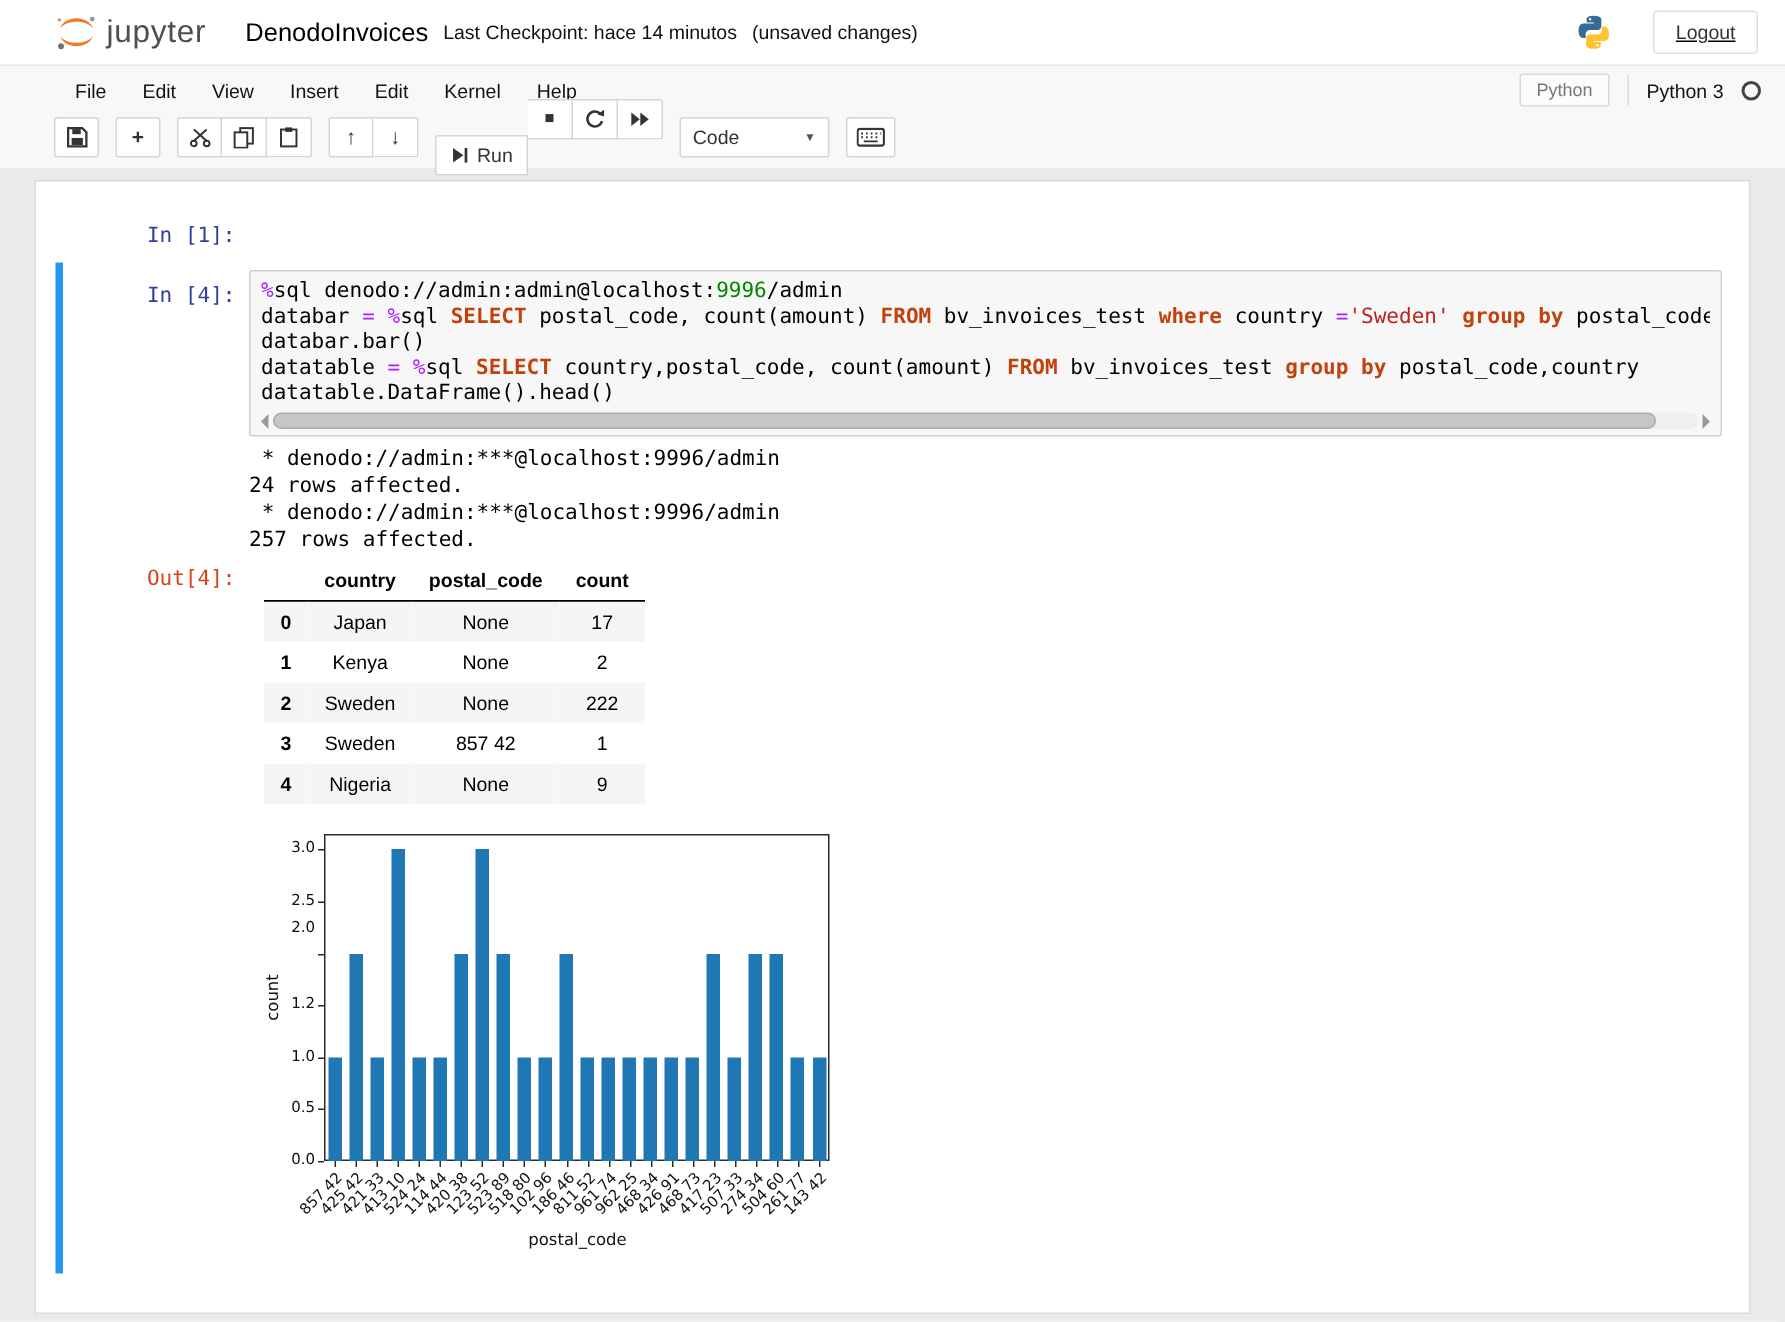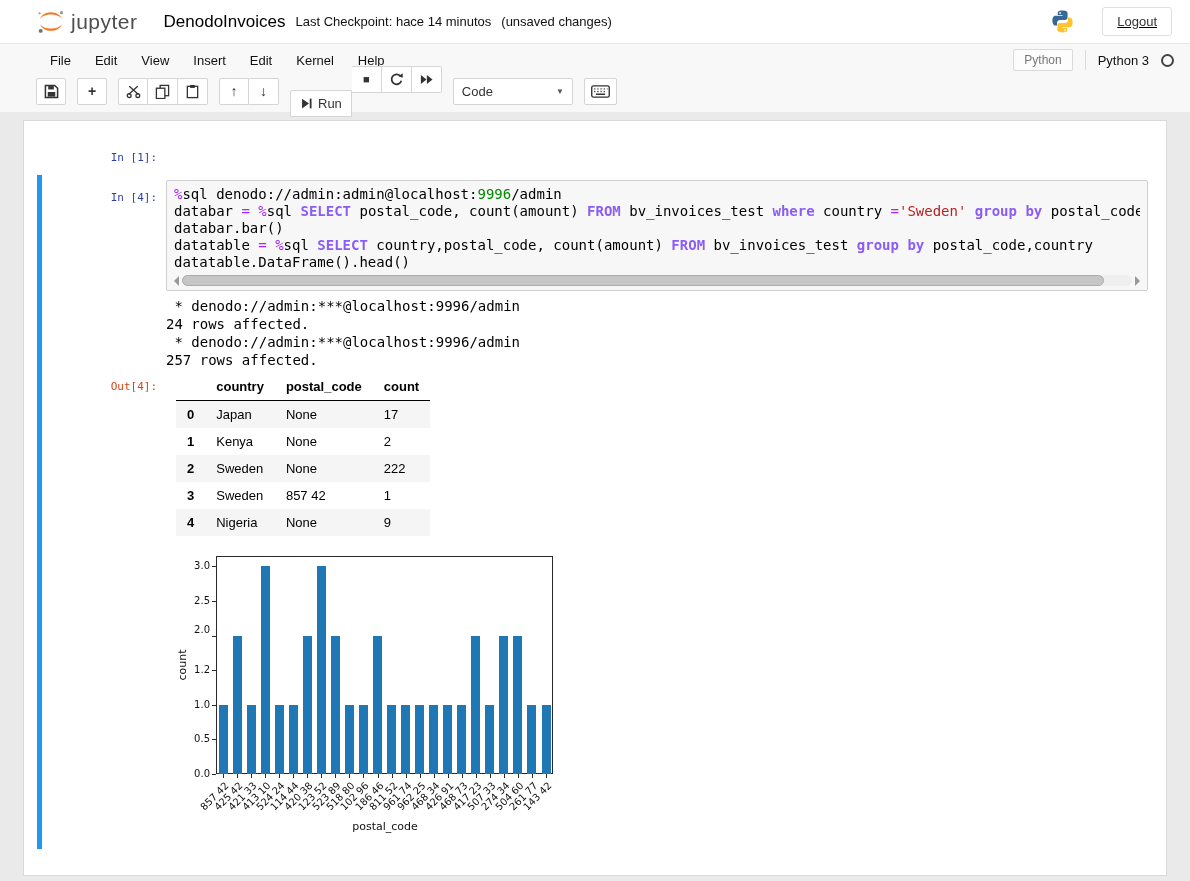--- a/index.html
+++ b/index.html
@@ -39,44 +39,44 @@
     border-radius:2px; display:inline-flex; align-items:center; justify-content:center;
     color:#333; cursor:pointer; padding:0 6px; font-family:inherit; font-size:13px; }
   .tb-single { margin-right:11px; }
   .btn-group { display:inline-flex; margin-right:11px; }
   .btn-group .tb-btn { border-radius:0; border-left-width:0; }
   .btn-group .tb-btn:first-child { border-left-width:1px; border-radius:2px 0 0 2px; }
   .btn-group .tb-btn:last-child { border-radius:0 2px 2px 0; }
   .glyph { font-size:14px; font-weight:bold; line-height:1; }
   .run-btn { gap:5px; padding:0 9px;margin-top:24px; }
   .stop-square { font-size:11px; line-height:1; }
-  .cell-type-select { height:27px; width:120px; background:#fff; border:1px solid #d5d5d5;
+  .cell-type-select { height:27px; width:100px; background:#fff; border:1px solid #d5d5d5;
     border-radius:2px; display:inline-flex; align-items:center; justify-content:space-between;
     font-size:13px; padding:0 8px; margin-right:11px; cursor:pointer; color:#333; }
   .caret { font-size:8px; color:#555; }
 
   
   .notebook { margin:8px 23px 0; width:1144px; min-height:747px; background:#fff;
     border:1px solid #d9d9d9; padding:14px 18px 22px 13px; }
   .cell { border-left:5px solid transparent; padding:5px 0; margin-bottom:4px; }
   .cell.selected { border-left-color:#2196f3; }
   .row { display:flex; align-items:flex-start; }
   .prompt { width:124px; flex:none; text-align:right; padding:9px 9px 0 0;
-    font-family:"DejaVu Sans Mono", monospace; font-size:11px; line-height:17px;
+    font-family:"DejaVu Sans Mono", monospace; font-size:14px; line-height:17px;
     cursor:default; }
   .input-prompt { color:#303f9f; }
   .output-prompt { color:#d84315; }
   .content { flex:1; min-width:0; }
   .input-area { border:1px solid #cfcfcf; border-radius:2px; background:#f7f7f7;
     padding:5px 7px 3px; cursor:text; }
   pre.code { margin:0; font-family:"DejaVu Sans Mono", monospace; font-size:14px;
     line-height:17px; white-space:pre; overflow:hidden; }
   .code-line { white-space:pre; }
   .t-pl  { color:#000; }
-  .t-kw  { color:#8b5cf6; font-weight:bold; }
+  .t-kw  { color:#c2410c; font-weight:bold; }
   .t-str { color:#ba2121; }
   .t-num { color:#008800; }
   .t-op  { color:#aa22ff; }
 
   .hscrollbar { display:flex; align-items:center; height:13px; margin-top:3px; }
   .sb-arrow { width:0; height:0; border:5px solid transparent; flex:none; }
   .sb-arrow.left  { border-right-color:#999; border-left-width:0; }
   .sb-arrow.right { border-left-color:#999; border-right-width:0; }
   .sb-track { flex:1; height:11px; margin:0 3px; position:relative; background:#efefef;
     border-radius:6px; }
@@ -85,21 +85,21 @@
 
   pre.stream { margin:6px 0 0; font-family:"DejaVu Sans Mono", monospace;
     font-size:14px; line-height:18px; white-space:pre; color:#000; }
 
   
   table.dataframe { border-collapse:collapse; border:none; font-size:13px;
     margin:4px 0 0 10px; color:#000; }
   table.dataframe thead th { font-weight:bold; border-bottom:1px solid #000;
     padding:6px 11px; text-align:right; }
   table.dataframe tbody th { font-weight:bold; padding:6px 11px; text-align:left; }
-  table.dataframe td { padding:6px 11px; text-align:left; white-space:nowrap; }
+  table.dataframe td { padding:6px 11px; text-align:center; white-space:nowrap; }
   table.dataframe tbody tr:nth-child(odd) { background:#f5f5f5; }
 
   
   .figure { position:relative; width:398px; height:292px; background:#fff;
     margin:16px 0 0 2px; font-family:"DejaVu Sans", sans-serif; cursor:default; }
   .plot-box { position:absolute; border:1px solid #2a2a2a; background:#fff; }
   .bar { position:absolute; }
   .ytick-label { position:absolute; left:12px; width:30px; text-align:right;
     font-size:10px; color:#111; }
   .ytick-mark { position:absolute; width:4px; height:1px; background:#2a2a2a; }
@@ -323,21 +323,21 @@
           <div class="xlabel">postal_code</div>
         <div class="plot-box" style="left: 48px; top: 4px; width: 337px; height: 218px;"></div>
             <div class="ytick-label" style="top: 216px;">0.0</div>
             <div class="ytick-mark" style="left: 44px; top: 222px;"></div>
             <div class="ytick-label" style="top: 181.397px;">0.5</div>
             <div class="ytick-mark" style="left: 44px; top: 187.397px;"></div>
             <div class="ytick-label" style="top: 146.794px;">1.0</div>
             <div class="ytick-mark" style="left: 44px; top: 152.794px;"></div>
             <div class="ytick-label" style="top: 112.19px;">1.2</div>
             <div class="ytick-mark" style="left: 44px; top: 118.19px;"></div>
-            <div class="ytick-label" style="top: 72px;">2.0</div>
+            <div class="ytick-label" style="top: 61px;">2.0</div>
             <div class="ytick-mark" style="left: 44px; top: 83.5873px;"></div>
             <div class="ytick-label" style="top: 42.9841px;">2.5</div>
             <div class="ytick-mark" style="left: 44px; top: 48.9841px;"></div>
             <div class="ytick-label" style="top: 8.38095px;">3.0</div>
             <div class="ytick-mark" style="left: 44px; top: 14.381px;"></div>
             <div class="bar" style="left: 50.5px; top: 152.8px; width: 9px; height: 69.2px; background: rgb(31, 119, 180);"></div>
             <div class="xtick-mark" style="left: 55px; top: 222px;"></div>
             <div class="xtick-label" style="left: -15px; top: 228px; width: 70px;">
               <span>857 42</span>
             </div>

